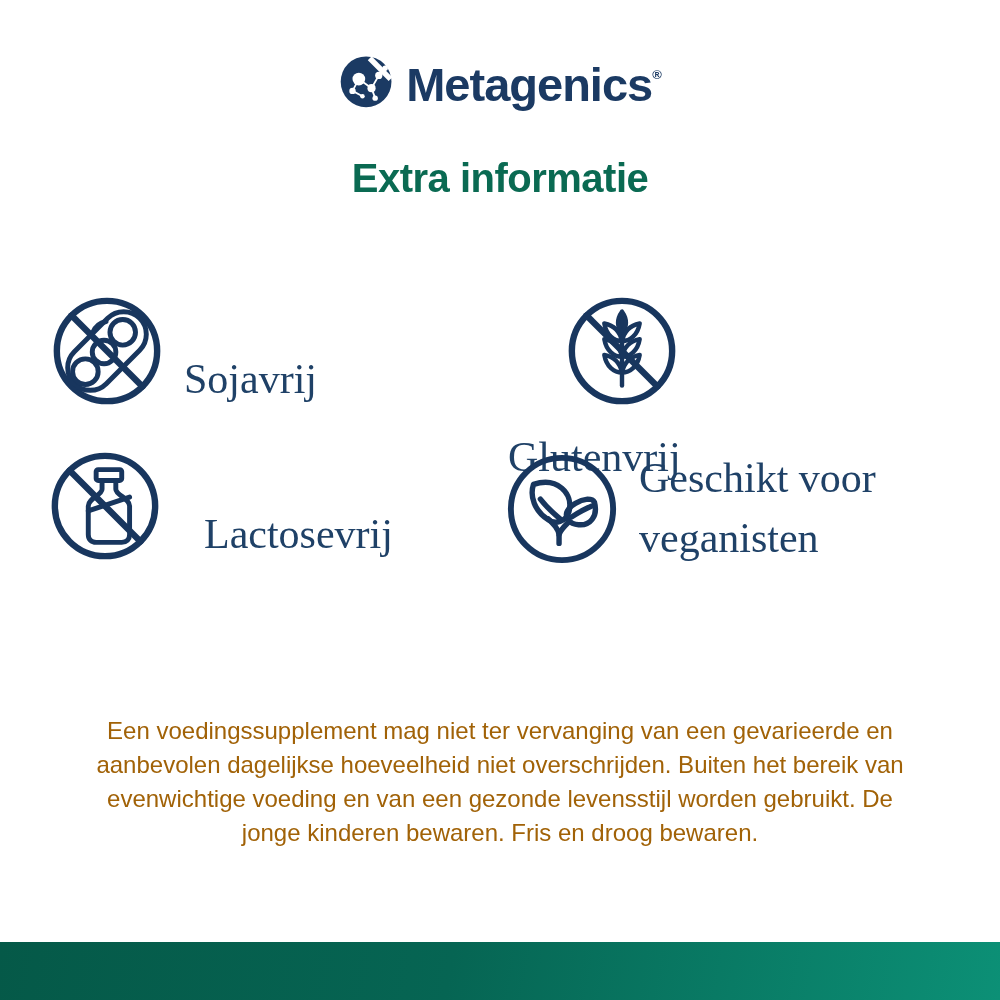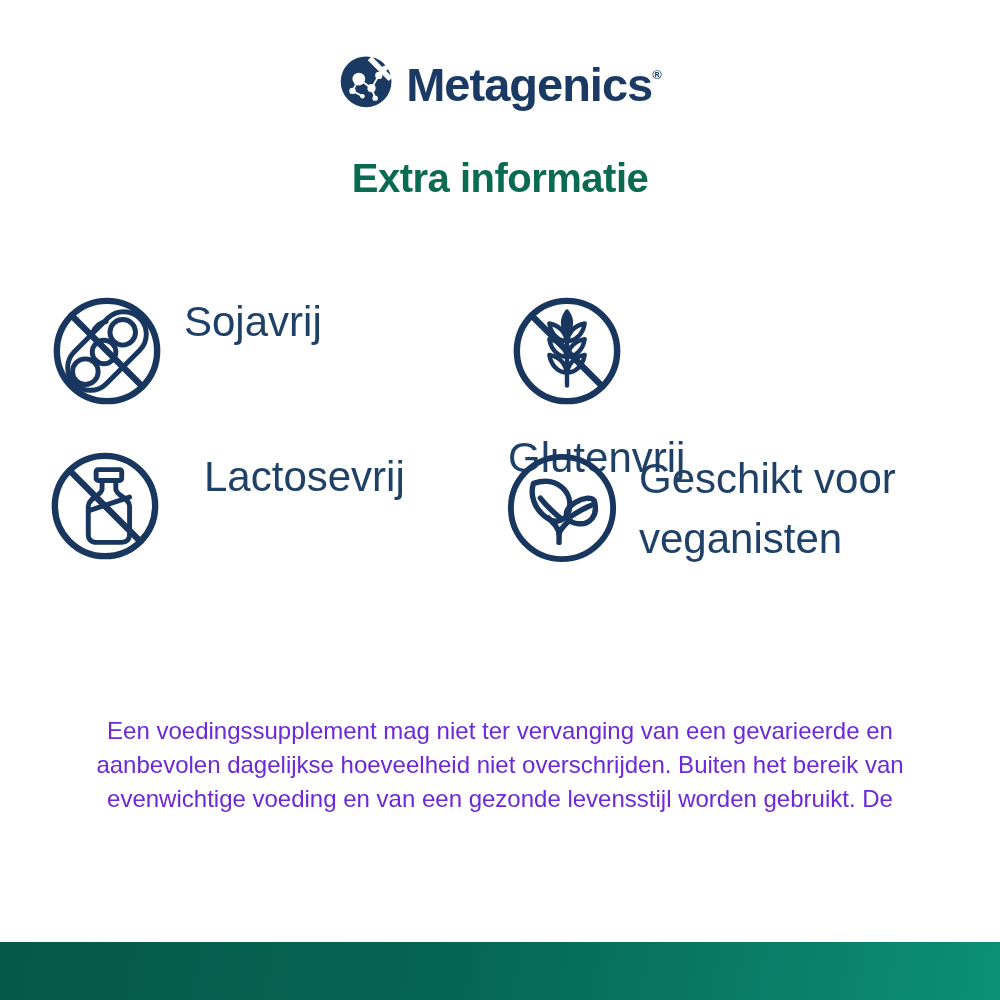--- a/index.html
+++ b/index.html
@@ -27,36 +27,36 @@
   
   .heading{
     position:absolute;top:156px;left:0;width:1000px;margin:0;
     text-align:center;
     font-size:40px;font-weight:700;color:#0A6A52;letter-spacing:-0.5px;
   }
 
   
   .feature{
     position:absolute;
-    display:flex;align-items:flex-start;gap:18px;
+    display:flex;align-items:flex-end;gap:18px;font-family:Liberation Serif, serif;
   }
   .feature svg{flex:0 0 auto;}
   .feature-label{
     font-size:42px;font-weight:400;color:#1F4167;line-height:1.42;
   }
   .f-soy{left:48px;top:292px;}
   .f-gluten{left:508px;top:292px;flex-direction:column;}
   .f-lactose{left:46px;top:447px;gap:40px;}
   .f-vegan{left:503px;top:449px;}
   .f-vegan .feature-label{width:330px;}
 
   
   .disclaimer{
     position:absolute;top:714px;left:0;width:1000px;
-    text-align:center;color:#6d28d9;
+    text-align:center;color:#a16207;
     font-size:24px;line-height:34px;
   }
   .disclaimer .line{white-space:nowrap;}
 
   
   .footer-bar{
     position:absolute;left:0;bottom:0;width:1000px;height:58px;
     background:linear-gradient(100deg,#055948 0%,#066553 45%,#0C9076 100%);
   }
 </style>
@@ -153,17 +153,18 @@
         </g>
       </g>
     </svg>
     <span class="feature-label">Geschikt voor veganisten</span>
   </div>
 
   <div class="disclaimer">
     <div class="line">Een voedingssupplement mag niet ter vervanging van een gevarieerde en</div>
     <div class="line">aanbevolen dagelijkse hoeveelheid niet overschrijden. Buiten het bereik van</div>
     <div class="line">evenwichtige voeding en van een gezonde levensstijl worden gebruikt. De</div>
+    <div class="line">jonge kinderen bewaren. Fris en droog bewaren.</div>
   </div>
 
   <footer class="footer-bar"></footer>
 
 </div>
 
 </body></html>

